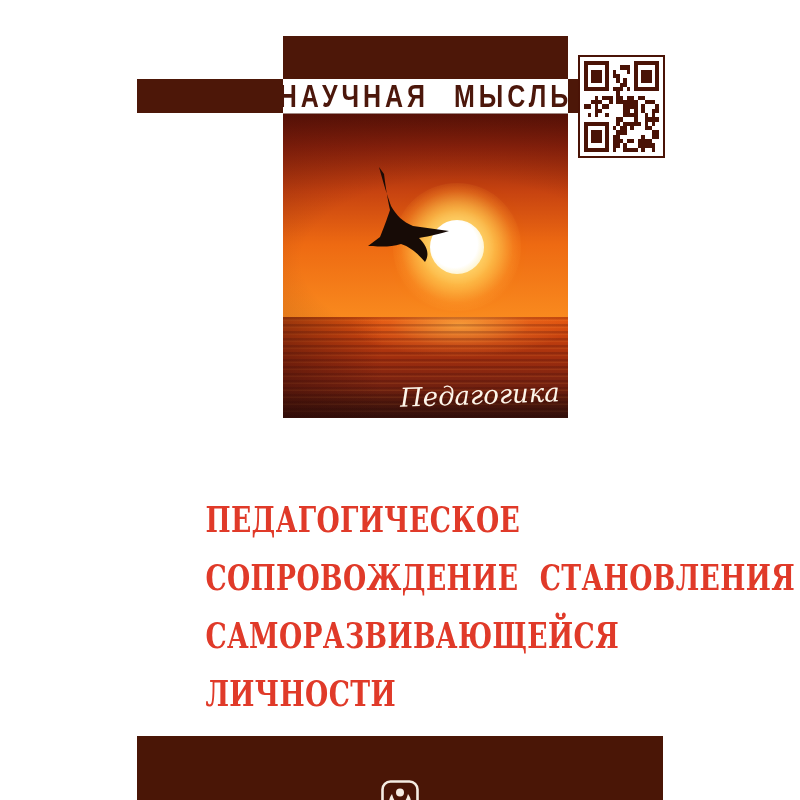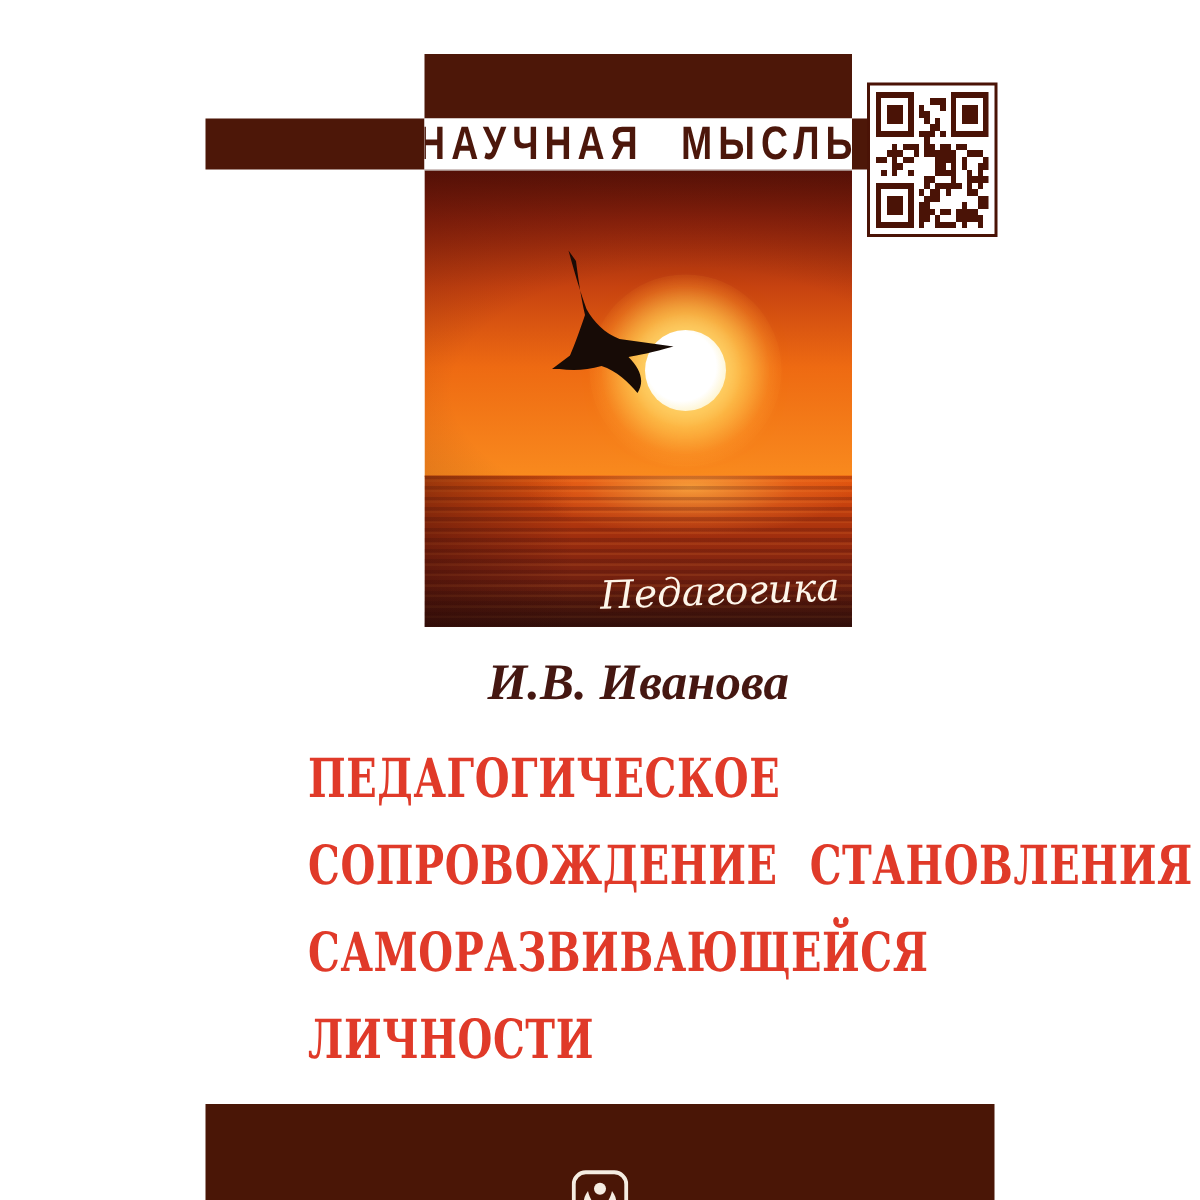--- a/index.html
+++ b/index.html
@@ -315,21 +315,20 @@
           C144,132 147,140 142,148
           C136,141 128,133 118,130
           C108,133 98,133 90,132 Z"></path>
       </svg>
       <div class="sky-vignette"></div>
       <div class="sea"></div>
       <div class="sea-shade"></div>
       <div class="photo-caption">Педагогика</div>
     </div>
 
-    <div class="author">И.В. Иванова</div>
 
     <div class="title-block">
       <div class="title-line">ПЕДАГОГИЧЕСКОЕ</div>
       <div class="title-line">СОПРОВОЖДЕНИЕ СТАНОВЛЕНИЯ</div>
       <div class="title-line">САМОРАЗВИВАЮЩЕЙСЯ</div>
       <div class="title-line">ЛИЧНОСТИ</div>
     </div>
 
     <div class="bottom-band">
       <svg class="publisher-logo" viewBox="0 0 38 42">

